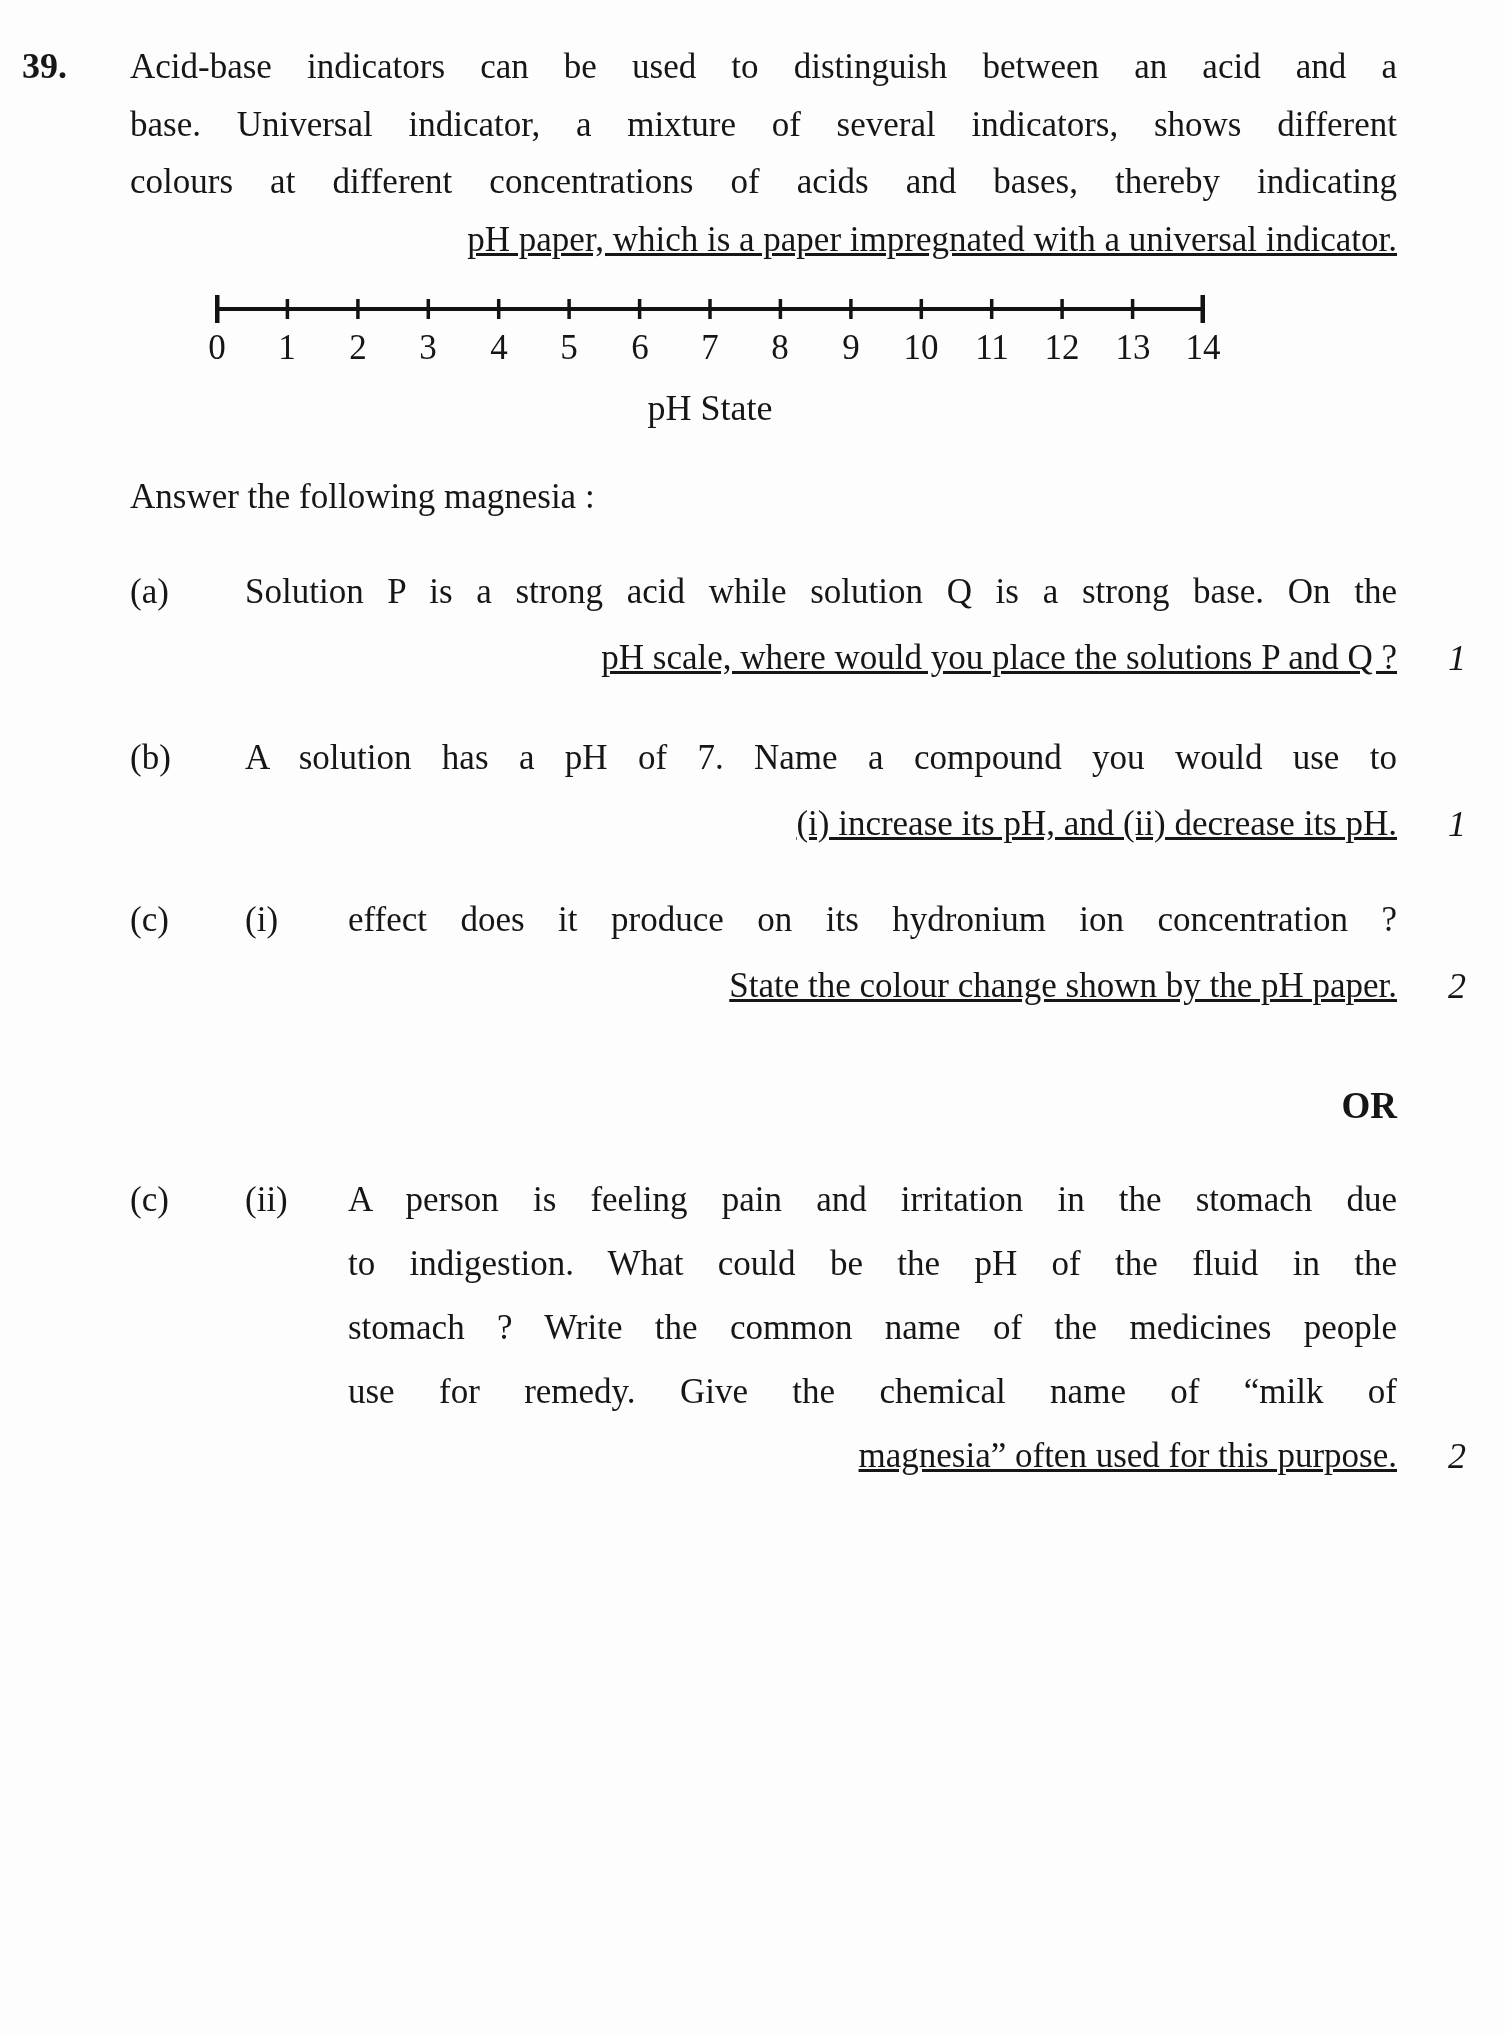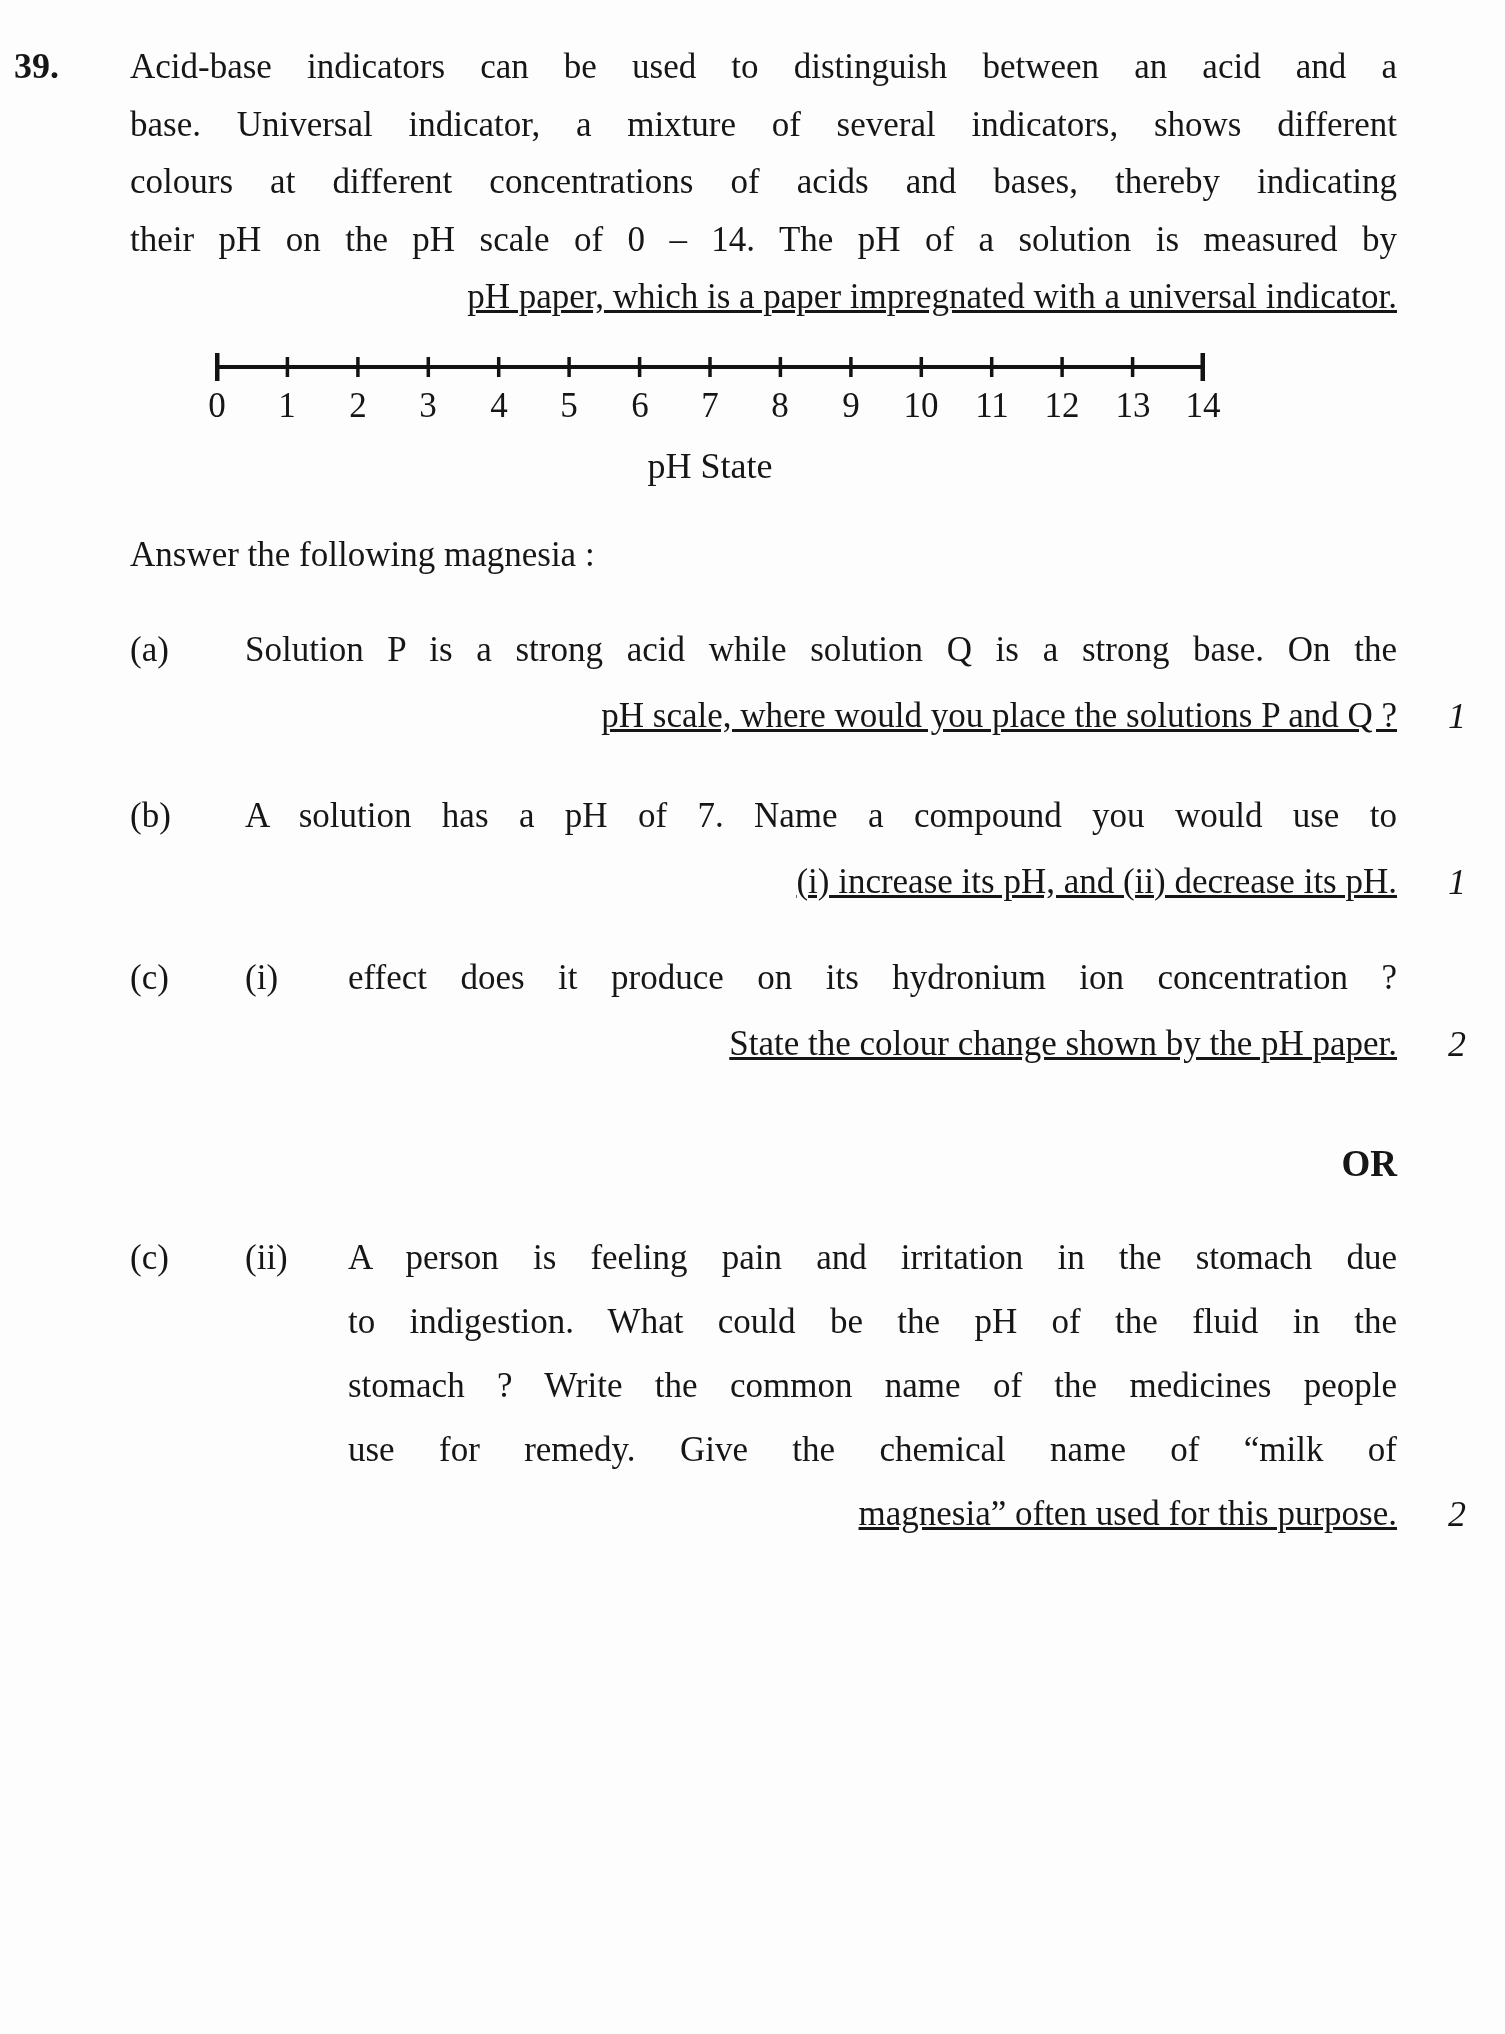--- a/index.html
+++ b/index.html
@@ -6,21 +6,21 @@
   .page {
     position:relative;
     width:1505px; height:2034px;
     background:#fdfdfd;
     color:#161616;
     font-family:"Liberation Serif", serif;
     overflow:hidden;
   }
   .q-row { display:flex; padding-top:38px; }
   .q-num {
-    width:130px; box-sizing:border-box; padding-left:14px;
+    width:130px; box-sizing:border-box; padding-left:22px;
     font-size:36px; font-weight:bold; line-height:57.5px;
   }
   .q-body { width:1342px; position:relative; }
 
   .intro { width:1267px; font-size:35px; line-height:57.5px; }
   .jline { text-align:justify; text-align-last:justify; }
   .line { text-align:right;text-decoration:underline; }
 
   .scale-wrap { margin-top:26px; margin-left:85px; width:990px; }
   .scale-ruler { display:block; }
@@ -57,21 +57,20 @@
 <div class="page">
   <div class="q-row">
     <div class="q-num">39.</div>
 
     <div class="q-body">
 
       <div class="intro">
         <div class="jline">Acid-base indicators can be used to distinguish between an acid and a</div>
         <div class="jline">base. Universal indicator, a mixture of several indicators, shows different</div>
         <div class="jline">colours at different concentrations of acids and bases, thereby indicating</div>
-        <div class="jline">their pH on the pH scale of 0 – 14. The pH of a solution is measured by</div>
         <div class="line">pH paper, which is a paper impregnated with a universal indicator.</div>
       </div>
 
       <div class="scale-wrap">
         <svg class="scale-ruler" width="990" height="30" viewBox="0 0 990 30" xmlns="http://www.w3.org/2000/svg">
           <line x1="2" y1="15" x2="988" y2="15" stroke="#131313" stroke-width="4"></line>
           <line x1="2" y1="1" x2="2" y2="29" stroke="#131313" stroke-width="5"></line>
           <line x1="988" y1="1" x2="988" y2="29" stroke="#131313" stroke-width="5"></line>
           <line x1="72.4" y1="5" x2="72.4" y2="25" stroke="#131313" stroke-width="3.5"></line>
           <line x1="142.9" y1="5" x2="142.9" y2="25" stroke="#131313" stroke-width="3.5"></line>

